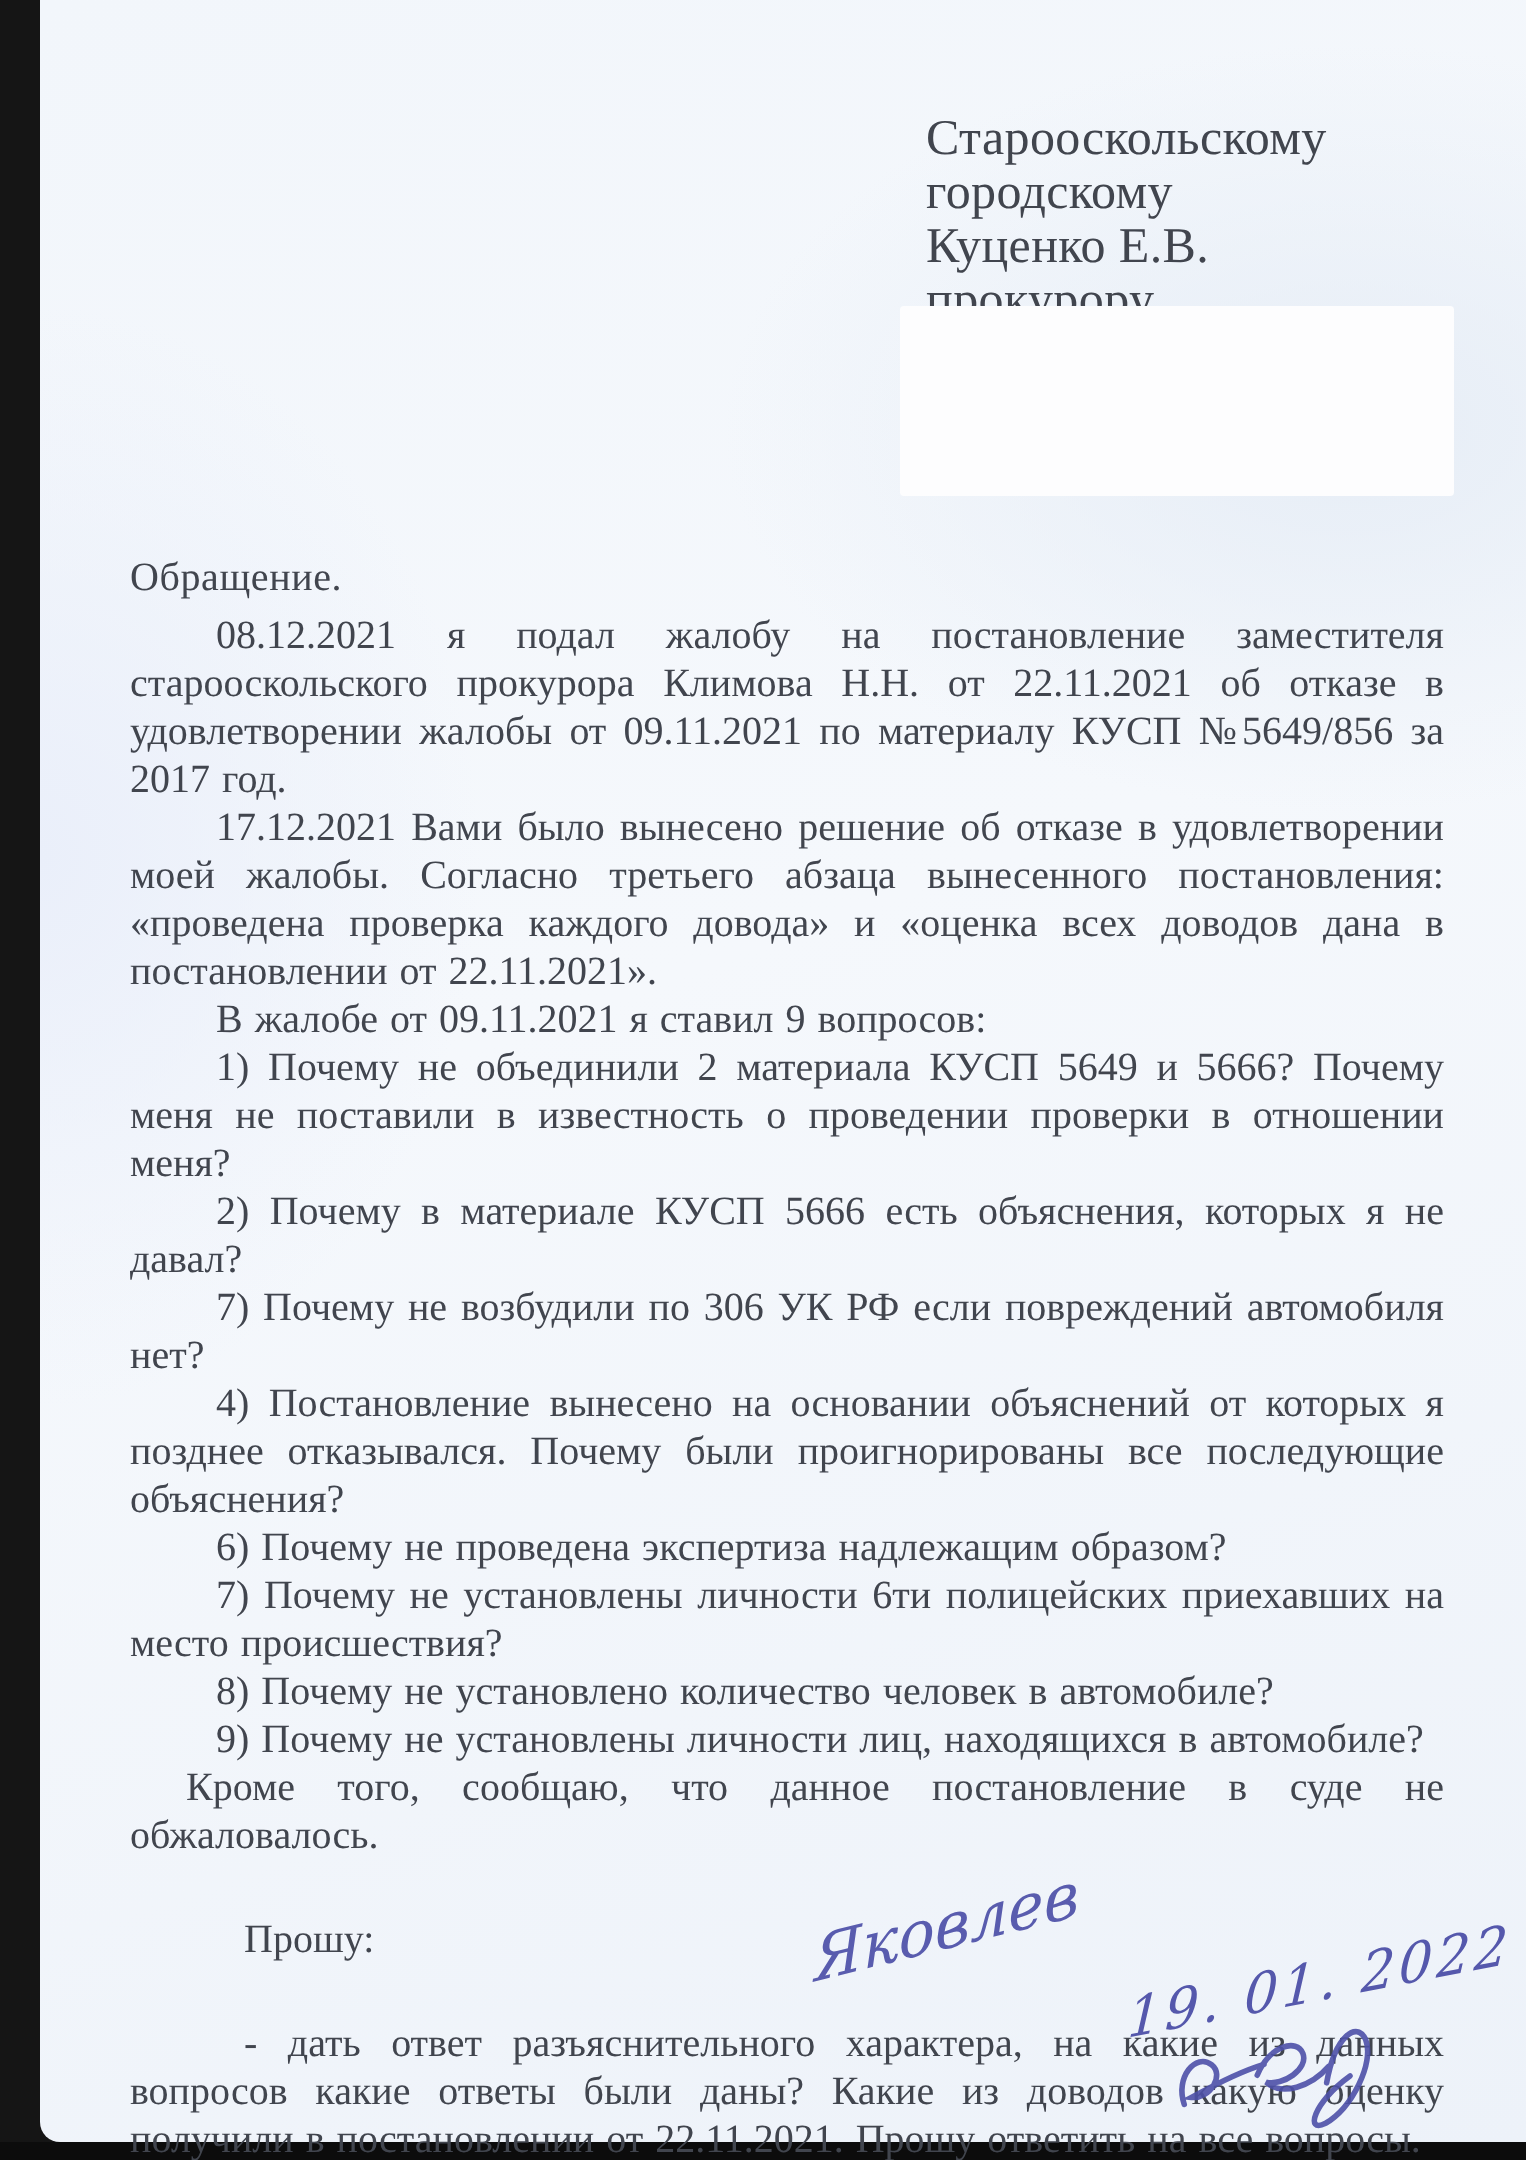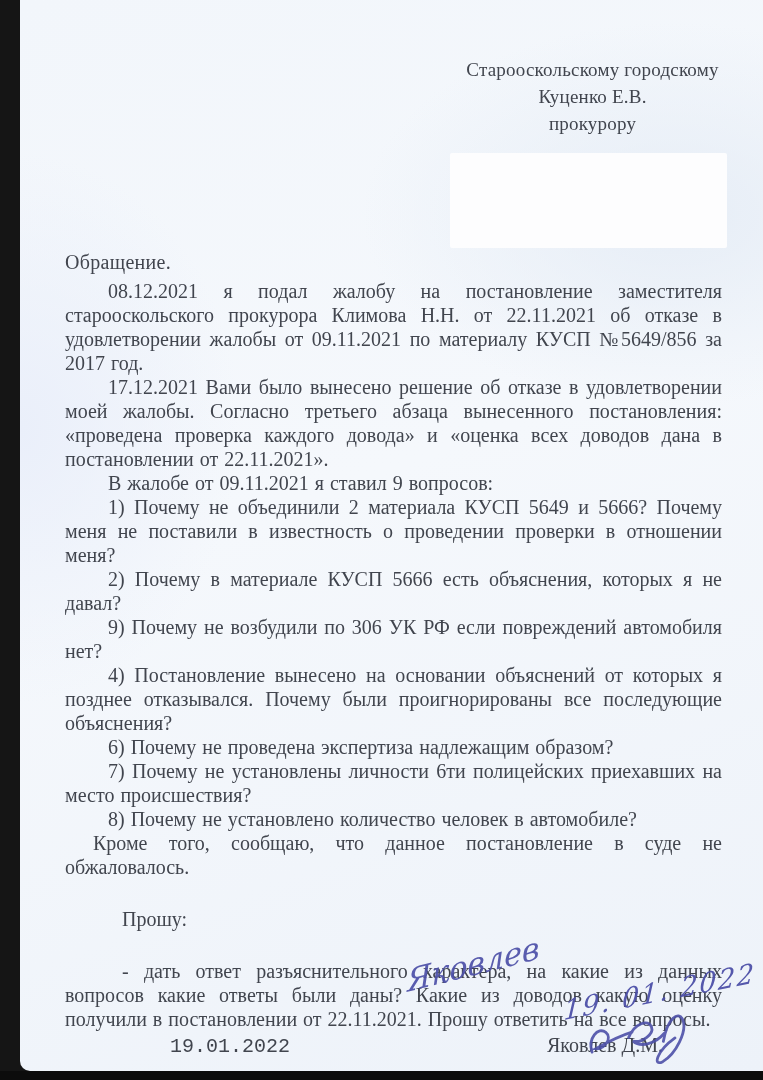--- a/index.html
+++ b/index.html
@@ -17,21 +17,21 @@
     position:absolute;left:20px;top:0;width:743px;height:1071px;
     background:
       radial-gradient(ellipse 520px 320px at 88% 20%, #e6edf6 0%, rgba(230,237,246,0) 60%),
       radial-gradient(ellipse 400px 500px at 0% 40%, #eaeffa 0%, rgba(234,239,250,0) 55%),
       linear-gradient(160deg,#f2f6fb 0%,#f5f8fc 45%,#edf2f9 100%);
     border-bottom-left-radius:10px;
     padding:56px 41px 0 45px;
     color:var(--ink);
   }
   .recipient{
-    margin-left:398px;font-size:19px;line-height:27px;letter-spacing:.2px;text-align:center;
+    margin-left:398px;font-size:25px;line-height:27px;letter-spacing:.2px;
   }
   .redaction{
     position:absolute;left:430px;top:153px;width:277px;height:95px;
     background:var(--redaction);border-radius:2px;
   }
   .doc-title{
     margin-top:112px;text-align:left;font-size:20px;line-height:26px;letter-spacing:.3px;
   }
   .body-text{margin-top:4px;font-size:20px;line-height:24px;word-spacing:1px;}
   .body-text p{text-align:justify;}
@@ -76,25 +76,26 @@
     <div class="redaction"></div>
 
     <div class="doc-title">Обращение.</div>
 
     <div class="body-text">
       <p class="ind">08.12.2021 я подал жалобу на постановление заместителя старооскольского прокурора Климова Н.Н. от 22.11.2021 об отказе в удовлетворении жалобы от 09.11.2021 по материалу КУСП №5649/856 за 2017 год.</p>
       <p class="ind">17.12.2021 Вами было вынесено решение об отказе в удовлетворении моей жалобы. Согласно третьего абзаца вынесенного постановления: «проведена проверка каждого довода» и «оценка всех доводов дана в постановлении от 22.11.2021».</p>
       <p class="ind">В жалобе от 09.11.2021 я ставил 9 вопросов:</p>
       <p class="ind">1) Почему не объединили 2 материала КУСП 5649 и 5666? Почему меня не поставили в известность о проведении проверки в отношении меня?</p>
       <p class="ind">2) Почему в материале КУСП 5666 есть объяснения, которых я не давал?</p>
-      <p class="ind">9) Почему не возбудили по 306 УК РФ если повреждений автомобиля нет?</p>
+      <p class="ind">7) Почему не возбудили по 306 УК РФ если повреждений автомобиля нет?</p>
       <p class="ind">4) Постановление вынесено на основании объяснений от которых я позднее отказывался. Почему были проигнорированы все последующие объяснения?</p>
       <p class="ind">6) Почему не проведена экспертиза надлежащим образом?</p>
       <p class="ind">7) Почему не установлены личности 6ти полицейских приехавших на место происшествия?</p>
       <p class="ind">8) Почему не установлено количество человек в автомобиле?</p>
+      <p class="ind">9) Почему не установлены личности лиц, находящихся в автомобиле?</p>
       <p class="ind-s">Кроме того, сообщаю, что данное постановление в суде не обжаловалось.</p>
       <p class="ind-l">Прошу:</p>
       <p class="ind-l">- дать ответ разъяснительного характера, на какие из данных вопросов какие ответы были даны? Какие из доводов какую оценку получили в постановлении от 22.11.2021. Прошу ответить на все вопросы.</p>
     </div>
 
     <div class="closing-row">
       <span class="closing-date">19.01.2022</span>
       <span class="closing-name">Яковлев Д.М.</span>
     </div>
   </div>

